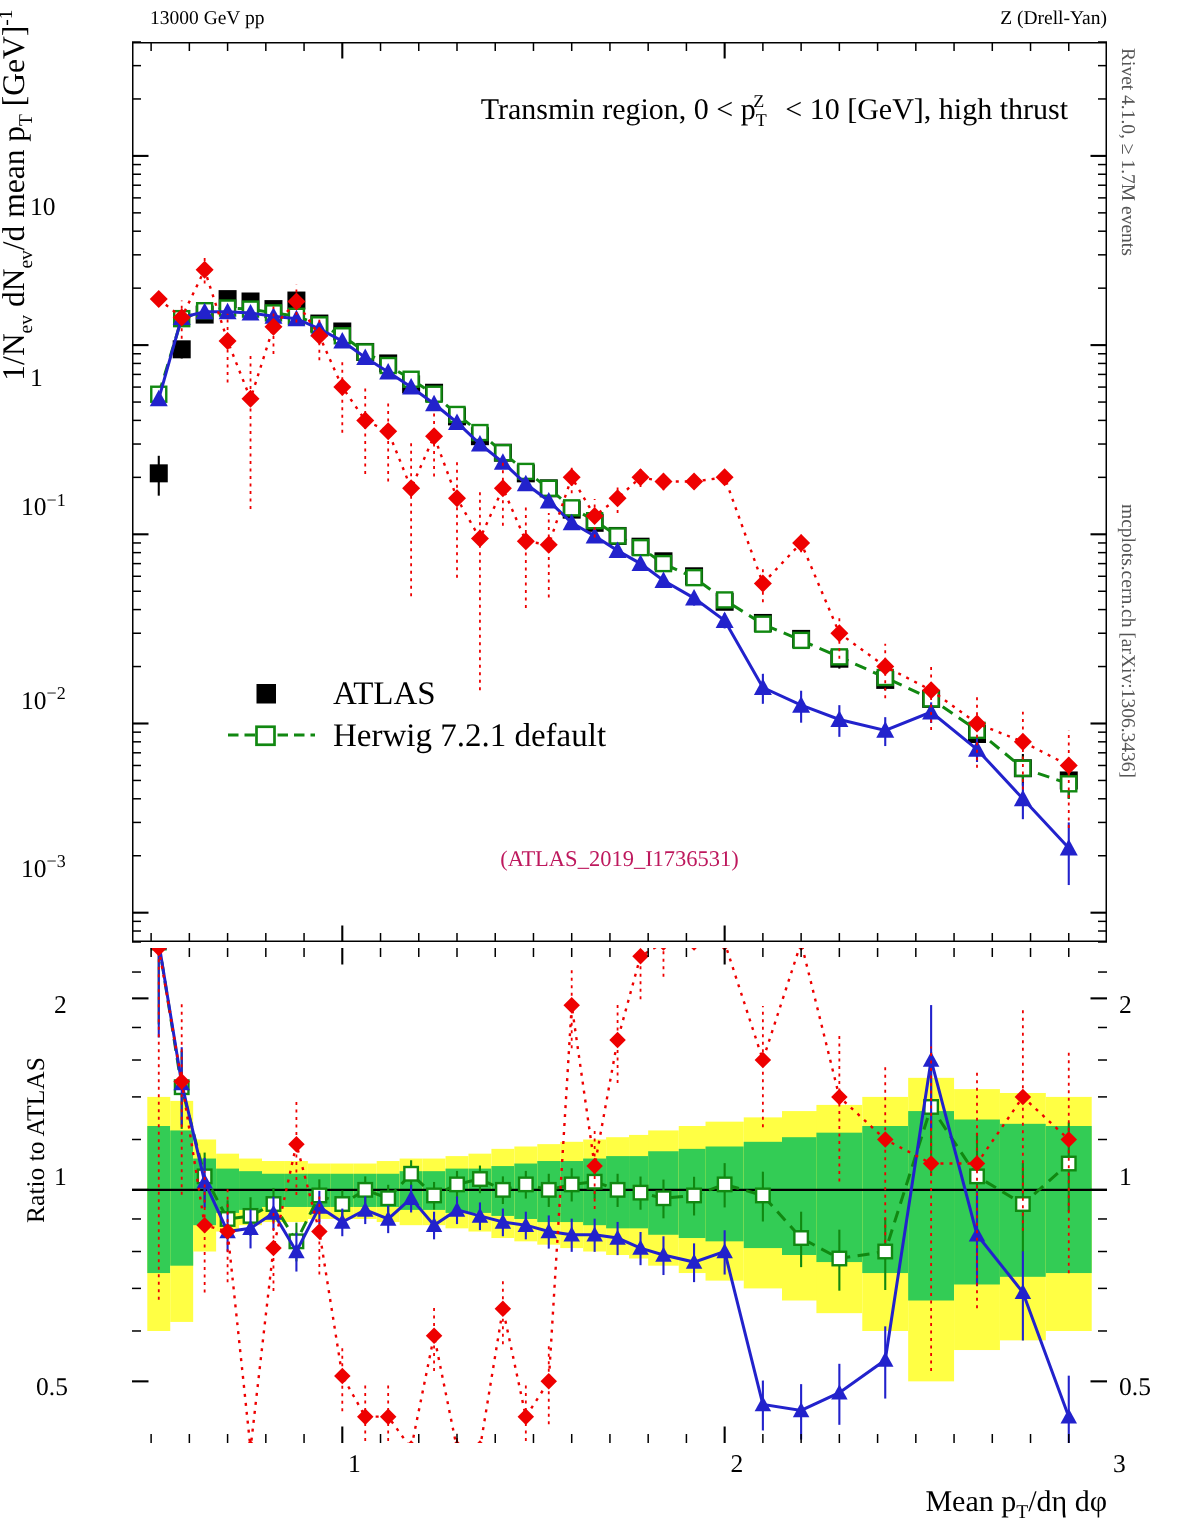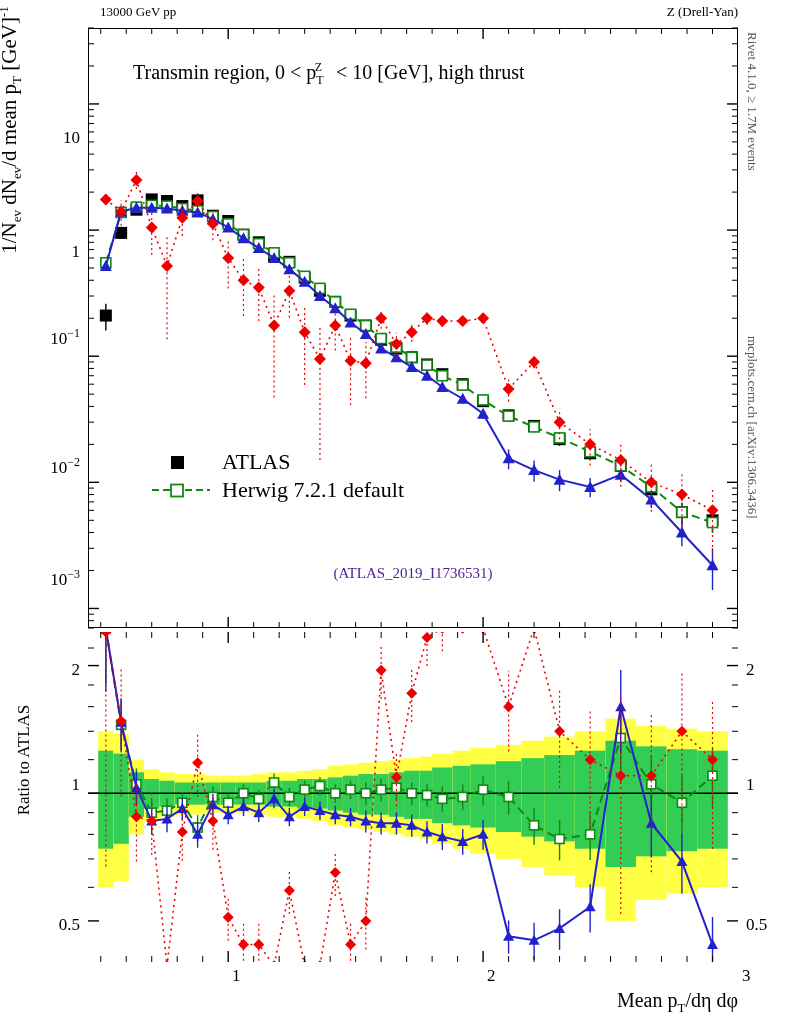--- a/index.html
+++ b/index.html
@@ -6,36 +6,36 @@
   body{width:786px;height:1024px;font-family:"Liberation Serif",serif;color:#000;}
   #root{position:relative;width:786px;height:1024px;overflow:hidden;}
 
   .hdr{position:absolute;font-size:13px;}
   #hdr-left{left:100px;top:4px;}
   #hdr-right{right:48px;top:4px;}
 
   
   #main-frame{position:absolute;left:88px;top:28px;width:650px;height:600px;border:1.6px solid #000;box-sizing:border-box;}
 
-  #plot-title{position:absolute;left:88px;top:60px;width:624px;text-align:left;font-size:20px;padding-left:45px;}
+  #plot-title{position:absolute;left:88px;top:60px;width:624px;text-align:right;font-size:20px;}
 
   
   #ylabel-main{position:absolute;left:-4px;top:300px;width:340px;transform:rotate(-90deg);transform-origin:left top;font-size:21px;text-align:center;}
   #ylabel-ratio{position:absolute;left:14px;top:880px;width:240px;transform:rotate(-90deg);transform-origin:left top;font-size:17px;text-align:center;}
   #xlabel{position:absolute;right:48px;bottom:8px;font-size:20px;}
 
   
   .rside{position:absolute;transform-origin:left top;font-size:13px;color:#555;white-space:nowrap;}
   #rs1{left:760px;top:32px;transform:rotate(90deg);}
   #rs2{left:760px;top:336px;transform:rotate(90deg);}
 
   .tick-lbl{position:absolute;font-size:17px;}
-  .tick-lbl.ylab{text-align:right;}
-
-  #watermark{position:absolute;left:88px;top:565px;width:650px;text-align:center;font-size:15px;color:#4c1d95;}
+  .tick-lbl.ylab{}
+
+  #watermark{position:absolute;left:88px;top:565px;width:650px;text-align:center;font-size:15px;color:#be185d;}
 
   
   #legend{position:absolute;left:150px;top:448px;font-size:22px;}
   #legend .row{display:flex;align-items:center;height:28px;}
   #legend .mk{width:62px;height:18px;position:relative;margin-right:10px;}
   #legend .lbl{white-space:nowrap;}
 
   svg{position:absolute;left:0;top:0;overflow:visible;}
   .noclick{pointer-events:none;}
 </style>

